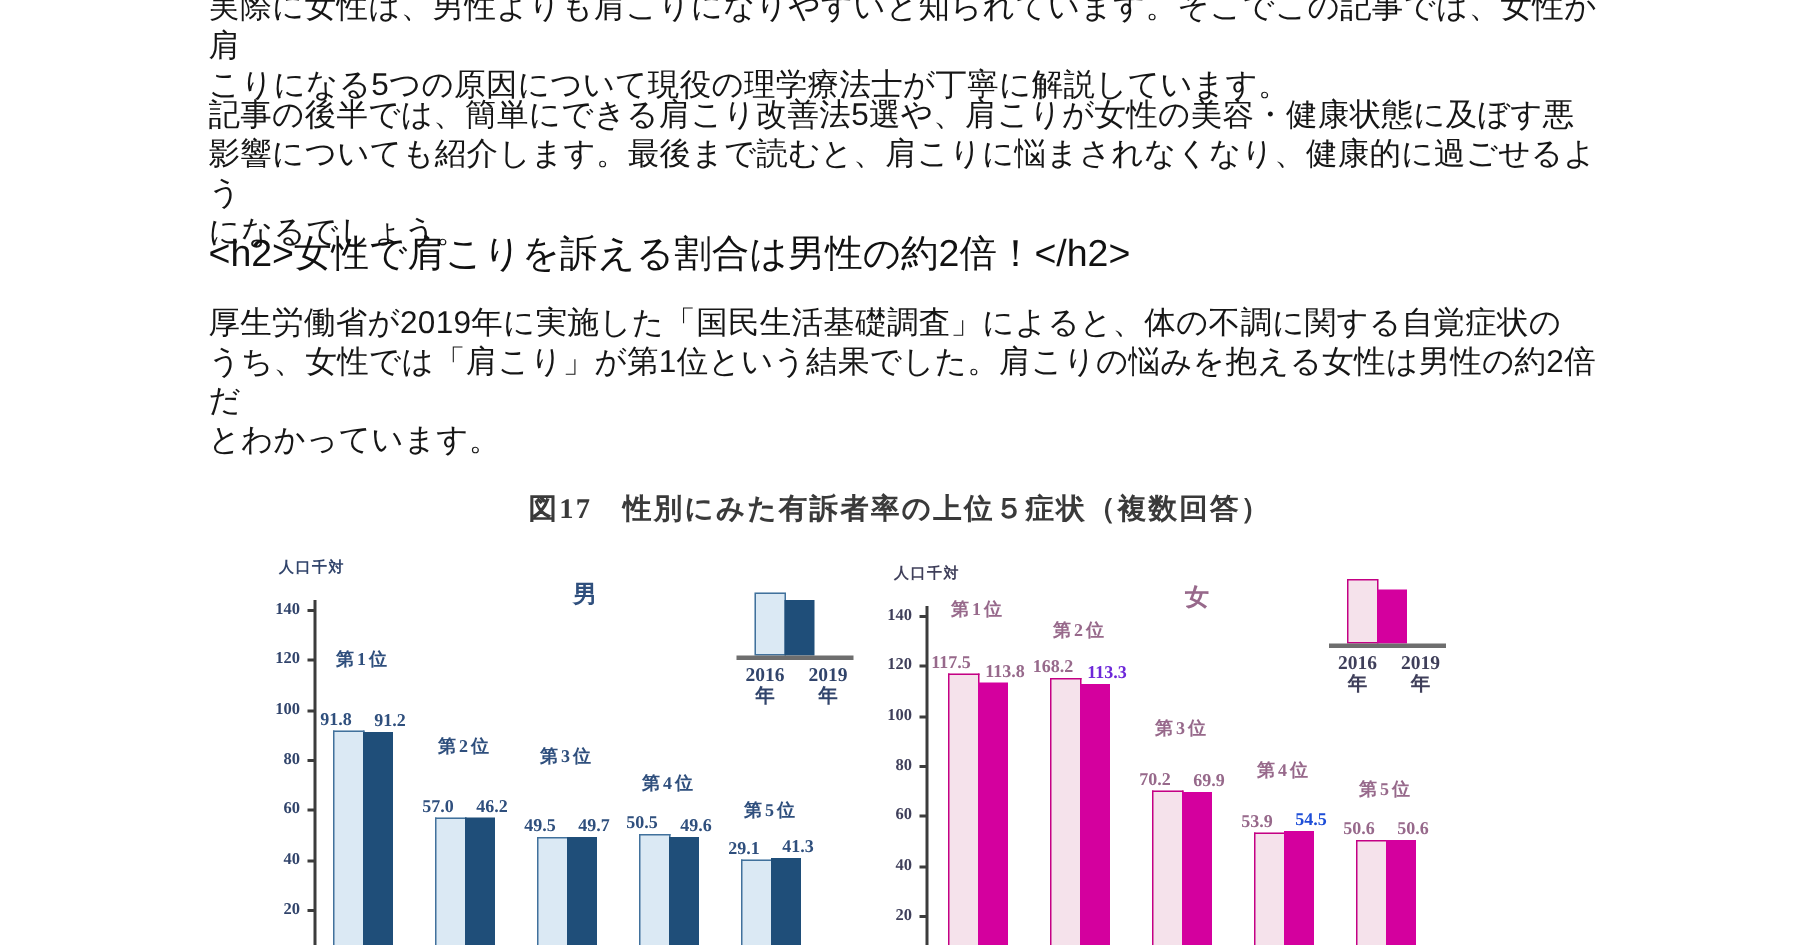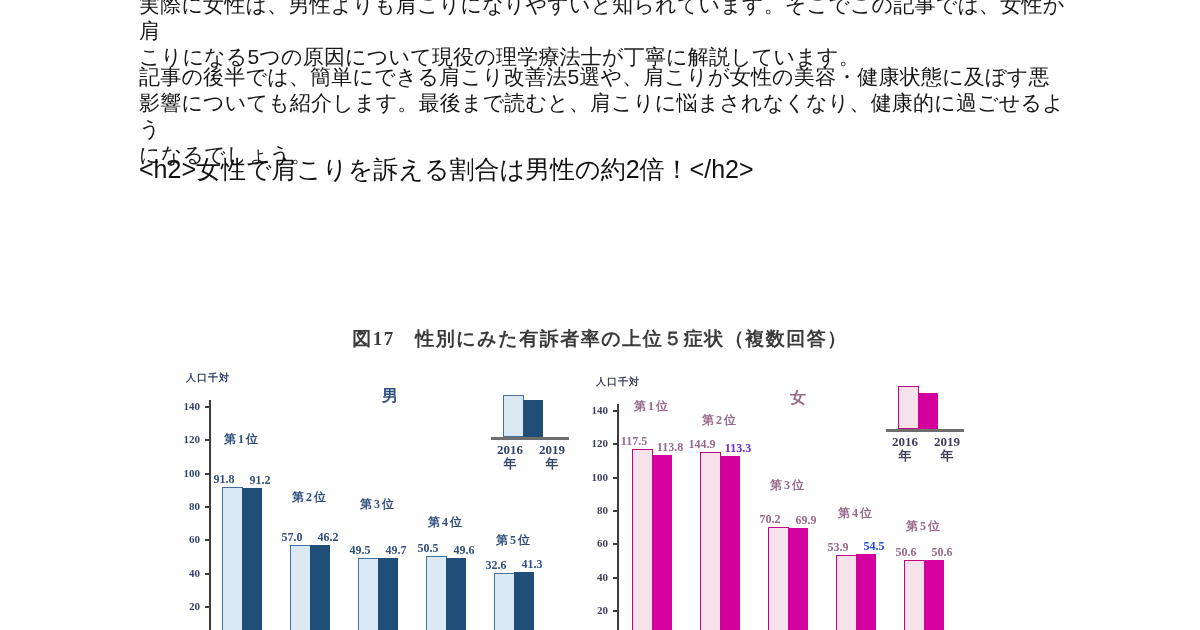--- a/index.html
+++ b/index.html
@@ -100,20 +100,23 @@
 
   <div class="para" style="top:-8px;">実際に女性は、男性よりも肩こりになりやすいと知られています。そこでこの記事では、女性が肩
 こりになる5つの原因について現役の理学療法士が丁寧に解説しています。</div>
 
   <div class="para" style="top:64px;">記事の後半では、簡単にできる肩こり改善法5選や、肩こりが女性の美容・健康状態に及ぼす悪
 影響についても紹介します。最後まで読むと、肩こりに悩まされなくなり、健康的に過ごせるよう
 になるでしょう。</div>
 
   <div class="heading2" style="top:154px;">&lt;h2&gt;女性で肩こりを訴える割合は男性の約2倍！&lt;/h2&gt;</div>
 
+  <div class="para" style="top:203px;">厚生労働省が2019年に実施した「国民生活基礎調査」によると、体の不調に関する自覚症状の
+うち、女性では「肩こり」が第1位という結果でした。肩こりの悩みを抱える女性は男性の約2倍だ
+とわかっています。</div>
 
   <div class="chart-title">図17　性別にみた有訴者率の上位５症状（複数回答）</div>
 
   <div id="chart-canvas">
       <div class="unit-label" style="left: 186px; top: 371px; color: rgb(49, 68, 107);">人口千対</div>
       <div class="group-title" style="left: 360px; top: 386px; width: 60px; color: rgb(47, 79, 125);">男</div>
       <div class="cel" style="left: 209px; top: 400px; width: 2px; height: 230px; background: rgb(60, 60, 60);"></div>
       <div class="cel" style="left: 205px; top: 406px; width: 5px; height: 2px; background: rgb(60, 60, 60);"></div>
       <div class="tick-label" style="left: 168px; top: 400px; width: 32px; color: rgb(49, 68, 107);">140</div>
       <div class="cel" style="left: 205px; top: 439.34px; width: 5px; height: 2px; background: rgb(60, 60, 60);"></div>
@@ -143,21 +146,21 @@
       <div class="val-label" style="left: 338px; top: 542.864px; width: 44px; color: rgb(47, 79, 125);">49.5</div>
       <div class="val-label" style="left: 374px; top: 542.53px; width: 44px; color: rgb(47, 79, 125);">49.7</div>
       <div class="rank-label" style="left: 348px; top: 496px; width: 60px; color: rgb(47, 79, 125);">第3位</div>
       <div class="bar" style="left: 426px; top: 556.197px; width: 21px; height: 73.8035px; background: rgb(219, 233, 244); border-top: 1.5px solid rgb(65, 113, 156); border-right: 1.5px solid rgb(65, 113, 156); border-bottom: none; border-left: 1.5px solid rgb(65, 113, 156); border-image: initial;"></div>
       <div class="bar" style="left: 446px; top: 557.697px; width: 20px; height: 72.3032px; background: rgb(31, 78, 121);"></div>
       <div class="val-label" style="left: 406px; top: 541.197px; width: 44px; color: rgb(47, 79, 125);">50.5</div>
       <div class="val-label" style="left: 442px; top: 542.697px; width: 44px; color: rgb(47, 79, 125);">49.6</div>
       <div class="rank-label" style="left: 416px; top: 514px; width: 60px; color: rgb(47, 79, 125);">第4位</div>
       <div class="bar" style="left: 494px; top: 572.533px; width: 21px; height: 57.4669px; background: rgb(219, 233, 244); border-top: 1.5px solid rgb(65, 113, 156); border-right: 1.5px solid rgb(65, 113, 156); border-bottom: none; border-left: 1.5px solid rgb(65, 113, 156); border-image: initial;"></div>
       <div class="bar" style="left: 514px; top: 571.533px; width: 20px; height: 58.4671px; background: rgb(31, 78, 121);"></div>
-      <div class="val-label" style="left: 474px; top: 557.533px; width: 44px; color: rgb(47, 79, 125);">32.6</div>
+      <div class="val-label" style="left: 474px; top: 557.533px; width: 44px; color: rgb(47, 79, 125);">29.1</div>
       <div class="val-label" style="left: 510px; top: 556.533px; width: 44px; color: rgb(47, 79, 125);">41.3</div>
       <div class="rank-label" style="left: 484px; top: 532px; width: 60px; color: rgb(47, 79, 125);">第5位</div>
       <div class="bar" style="left: 503px; top: 395px; width: 21px; height: 42px; background: rgb(219, 233, 244); border: 1.5px solid rgb(65, 113, 156);"></div>
       <div class="bar" style="left: 523px; top: 400px; width: 20px; height: 37px; background: rgb(31, 78, 121);"></div>
       <div class="cel" style="left: 491px; top: 437px; width: 78px; height: 3px; background: rgb(110, 110, 110);"></div>
       <div class="legend-years" style="left: 489px; top: 443px; width: 84px; color: rgb(49, 68, 107);">
         <div class="col" style="white-space: pre-line;">2016
 年</div>
         <div class="col" style="white-space: pre-line;">2019
 年</div>
@@ -179,21 +182,21 @@
       <div class="tick-label" style="left: 576px; top: 570.7px; width: 32px; color: rgb(63, 63, 90);">40</div>
       <div class="cel" style="left: 613px; top: 610.04px; width: 5px; height: 2px; background: rgb(60, 60, 60);"></div>
       <div class="tick-label" style="left: 576px; top: 604.04px; width: 32px; color: rgb(63, 63, 90);">20</div>
       <div class="bar" style="left: 632px; top: 448.507px; width: 21px; height: 181.493px; background: rgb(245, 226, 235); border-top: 1.5px solid rgb(196, 0, 132); border-right: 1.5px solid rgb(196, 0, 132); border-bottom: none; border-left: 1.5px solid rgb(196, 0, 132); border-image: initial;"></div>
       <div class="bar" style="left: 652px; top: 454.675px; width: 20px; height: 175.325px; background: rgb(212, 0, 158);"></div>
       <div class="val-label" style="left: 612px; top: 433.507px; width: 44px; color: rgb(151, 105, 139);">117.5</div>
       <div class="val-label" style="left: 648px; top: 439.675px; width: 44px; color: rgb(151, 105, 139);">113.8</div>
       <div class="rank-label" style="left: 622px; top: 398px; width: 60px; color: rgb(151, 105, 139);">第1位</div>
       <div class="bar" style="left: 700px; top: 451.841px; width: 21px; height: 178.159px; background: rgb(245, 226, 235); border-top: 1.5px solid rgb(196, 0, 132); border-right: 1.5px solid rgb(196, 0, 132); border-bottom: none; border-left: 1.5px solid rgb(196, 0, 132); border-image: initial;"></div>
       <div class="bar" style="left: 720px; top: 455.509px; width: 20px; height: 174.491px; background: rgb(212, 0, 158);"></div>
-      <div class="val-label" style="left: 680px; top: 436.841px; width: 44px; color: rgb(151, 105, 139);">144.9</div>
+      <div class="val-label" style="left: 680px; top: 436.841px; width: 44px; color: rgb(151, 105, 139);">168.2</div>
       <div class="val-label" style="left: 716px; top: 440.509px; width: 44px; color: #6d28d9;">113.3</div>
       <div class="rank-label" style="left: 690px; top: 412px; width: 60px; color: rgb(151, 105, 139);">第2位</div>
       <div class="bar" style="left: 768px; top: 527.357px; width: 21px; height: 102.643px; background: rgb(245, 226, 235); border-top: 1.5px solid rgb(196, 0, 132); border-right: 1.5px solid rgb(196, 0, 132); border-bottom: none; border-left: 1.5px solid rgb(196, 0, 132); border-image: initial;"></div>
       <div class="bar" style="left: 788px; top: 527.857px; width: 20px; height: 102.143px; background: rgb(212, 0, 158);"></div>
       <div class="val-label" style="left: 748px; top: 512.357px; width: 44px; color: rgb(151, 105, 139);">70.2</div>
       <div class="val-label" style="left: 784px; top: 512.857px; width: 44px; color: rgb(151, 105, 139);">69.9</div>
       <div class="rank-label" style="left: 758px; top: 477px; width: 60px; color: rgb(151, 105, 139);">第3位</div>
       <div class="bar" style="left: 836px; top: 554.529px; width: 21px; height: 75.4713px; background: rgb(245, 226, 235); border-top: 1.5px solid rgb(196, 0, 132); border-right: 1.5px solid rgb(196, 0, 132); border-bottom: none; border-left: 1.5px solid rgb(196, 0, 132); border-image: initial;"></div>
       <div class="bar" style="left: 856px; top: 553.529px; width: 20px; height: 76.4715px; background: rgb(212, 0, 158);"></div>
       <div class="val-label" style="left: 816px; top: 539.529px; width: 44px; color: rgb(151, 105, 139);">53.9</div>

